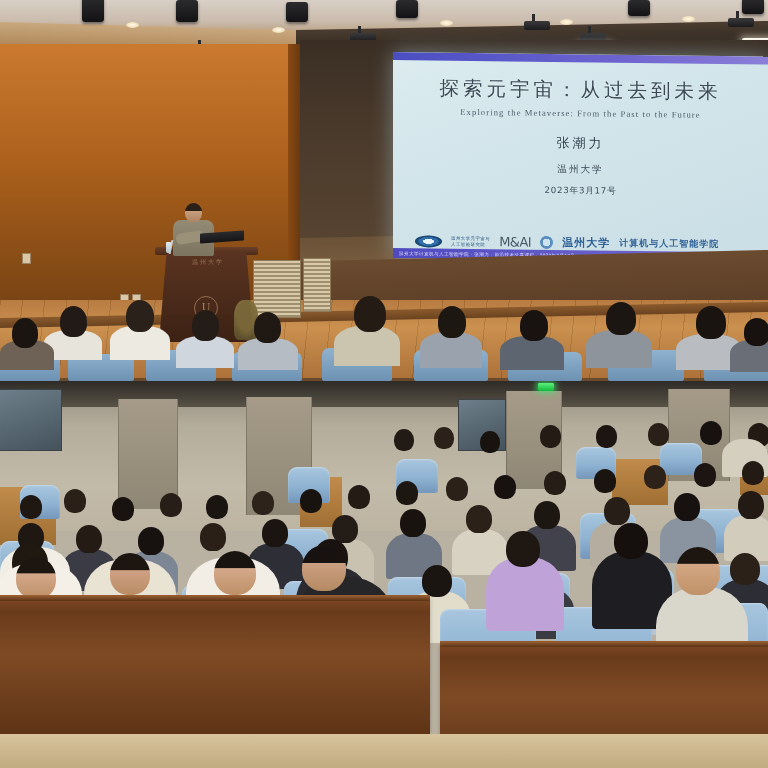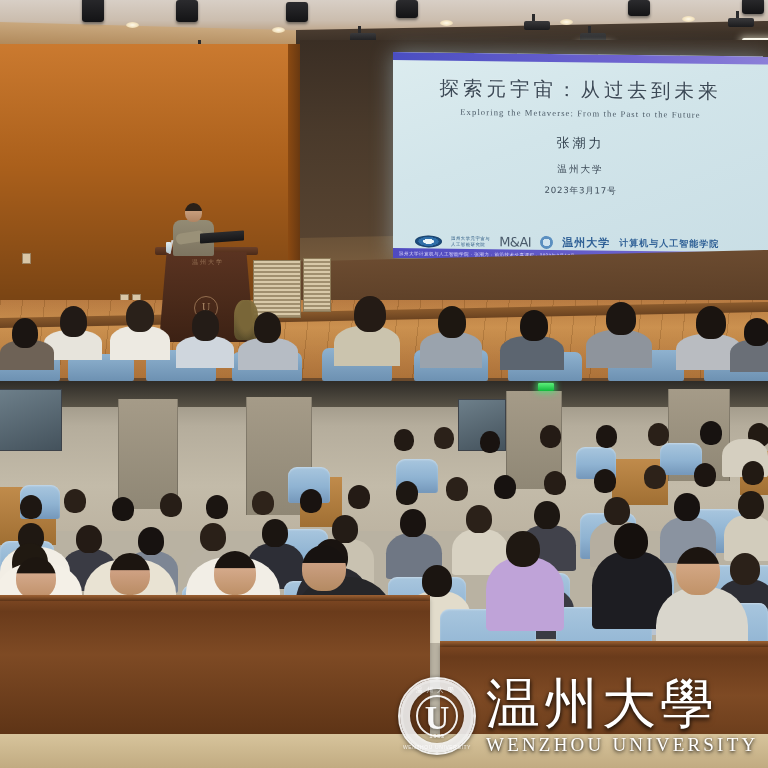--- a/index.html
+++ b/index.html
@@ -645,25 +645,14 @@
 
       <div class="desk-top" style="left:-10px; top:214px; width:440px;"></div>
       <div class="desk" style="left:-10px; top:220px; width:440px; height:134px;"></div>
       <div class="desk-top" style="left:440px; top:260px; width:340px;"></div>
       <div class="desk" style="left:440px; top:266px; width:340px; height:122px;"></div>
     </div>
 
     <div class="floor-strip"></div>
   </div>
 
-  <div class="watermark">
-    <div class="wm-seal">
-      <div class="wm-seal-arc-top">温州大學</div>
-      <div class="wm-seal-year">1933</div>
-      <div class="wm-seal-arc-bot">WENZHOU UNIVERSITY</div>
-    </div>
-    <div class="wm-text">
-      <div class="wm-cn">温州大學</div>
-      <div class="wm-en">WENZHOU UNIVERSITY</div>
-    </div>
-  </div>
 
 </div>
 
 </body></html>

